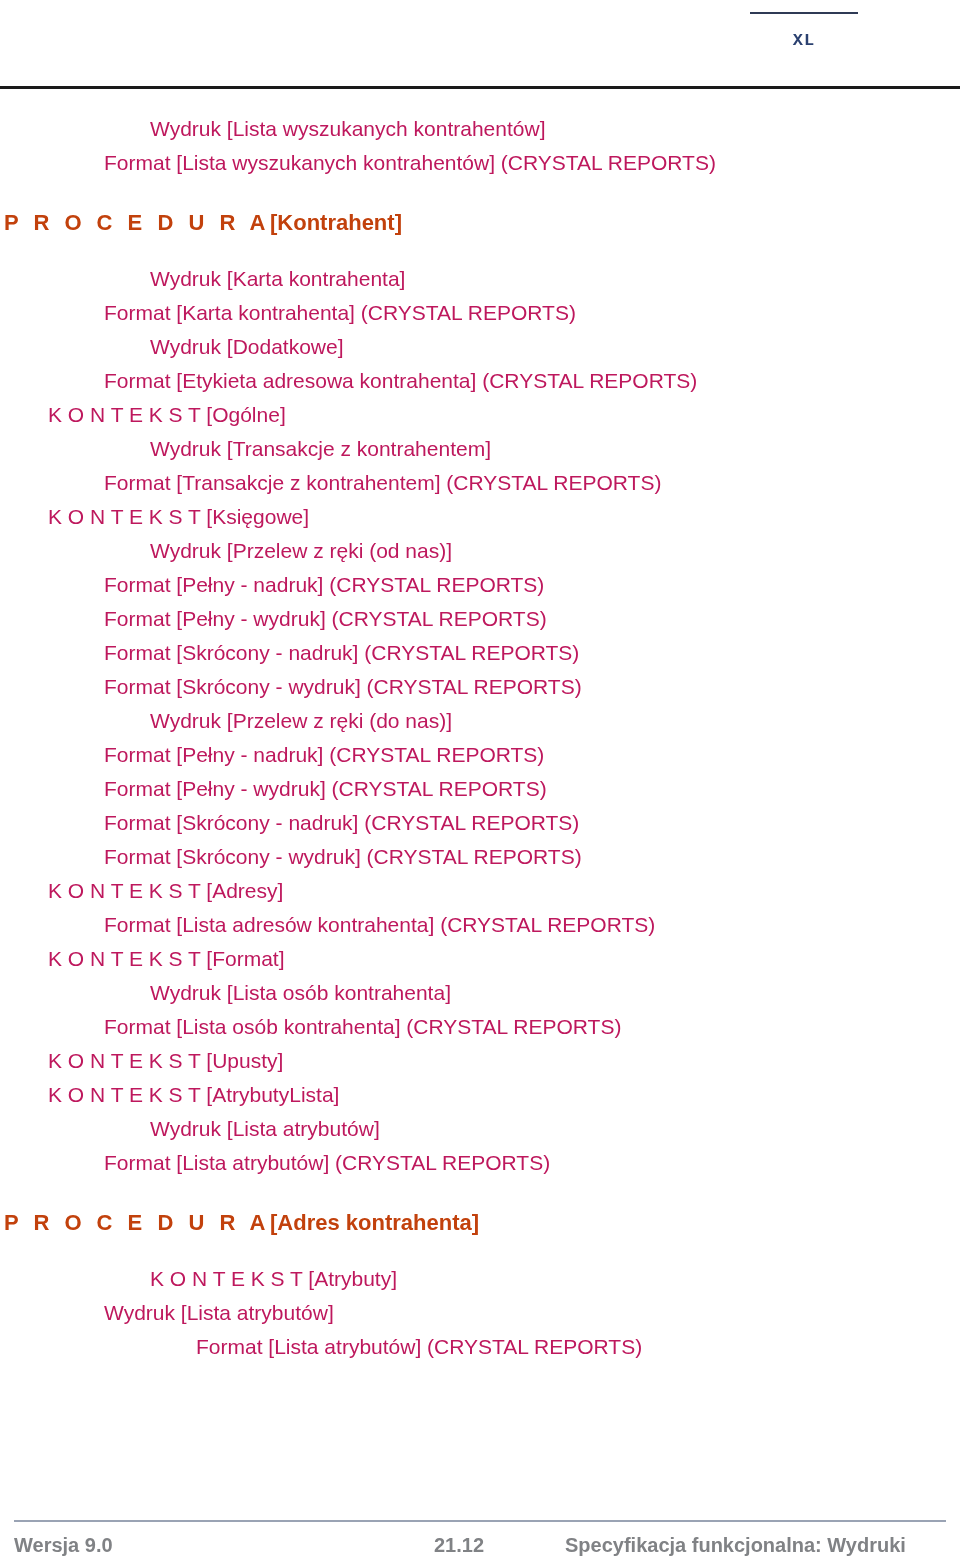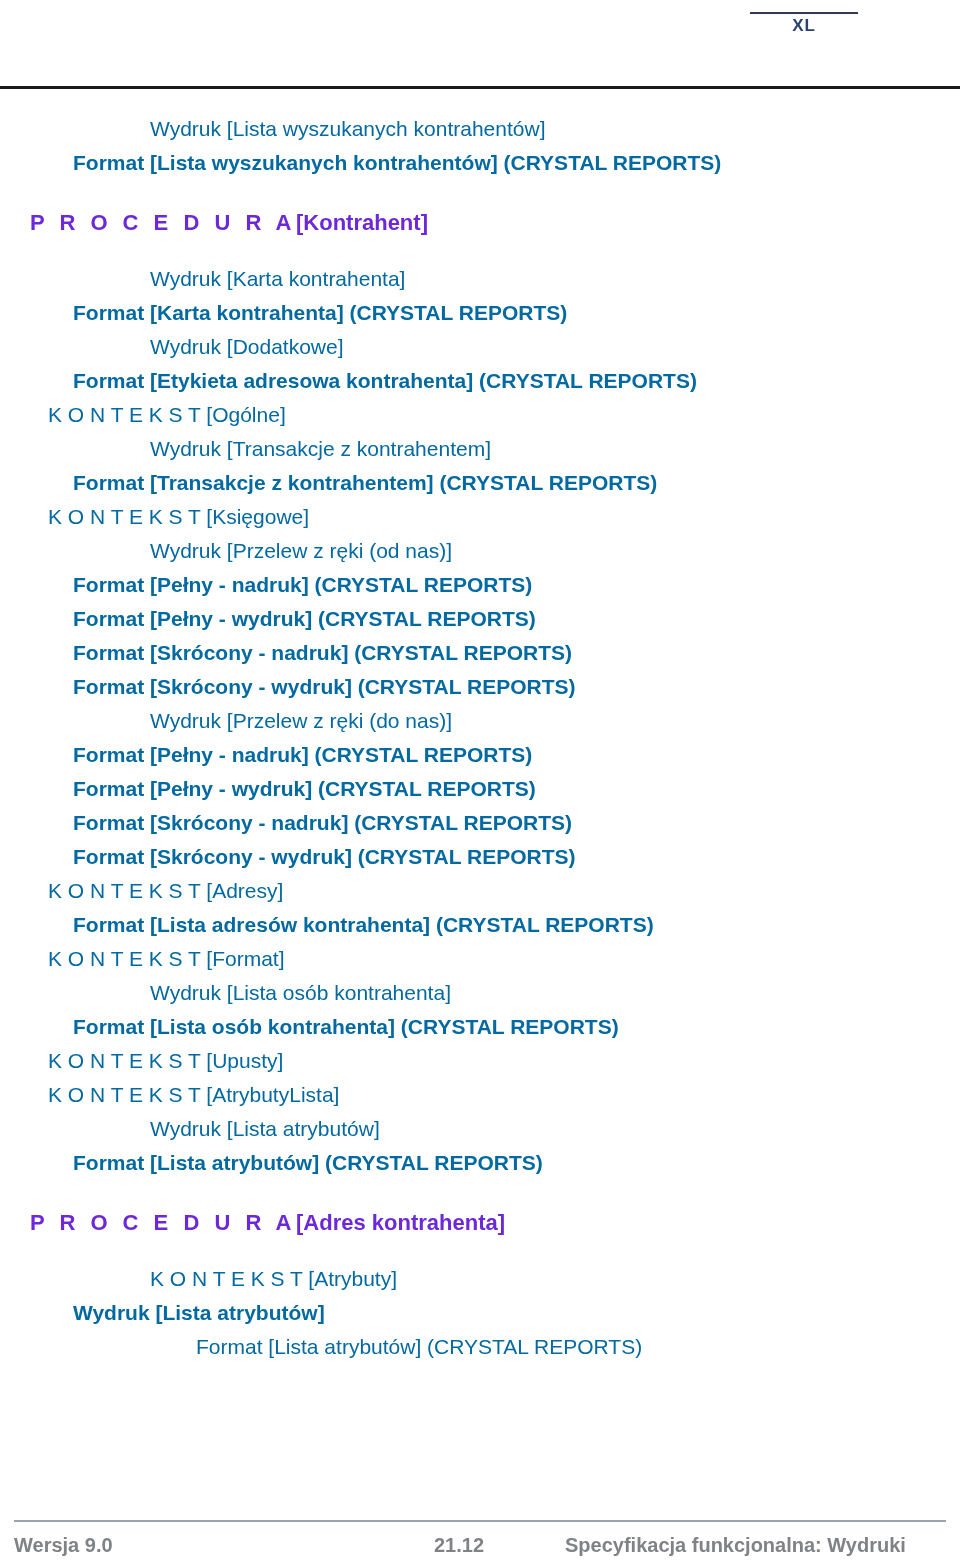--- a/index.html
+++ b/index.html
@@ -43,26 +43,26 @@
   #logo-letters .c { color: #efa71e; }
   #logo-letters .d { color: #5a9a20; margin-left: -10px; }
   #logo-letters .n { color: #1f5fb4; margin-left: -2px; }
   #logo-rule {
     margin: 2px auto 0 auto;
     width: 108px;
     height: 2px;
     background: #2f3a55;
   }
   #logo-xl {
-    font-family: Liberation Sans, sans-serif;
+    font-family: Liberation Mono, monospace;
     font-weight: bold;
     font-size: 17px;
     color: #2b4170;
     letter-spacing: 1px;
-    margin-top: 3px;
+    margin-top: 18px;
   }
   #header-rule {
     position: absolute;
     left: 0;
     top: 86px;
     width: 960px;
     height: 3px;
     background: #1a1a1a;
   }
 
@@ -70,34 +70,34 @@
   #content {
     position: absolute;
     left: 0;
     top: 112px;
     width: 960px;
   }
   .line {
     font-size: 21px;
     line-height: 34px;
     white-space: nowrap;
-    color: #0369a1;
+    color: #be185d;
   }
   .lvl-1  { padding-left: 48px; }
   .lvl-2  { padding-left: 150px; }
-  .lvl-3  { padding-left: 73px; font-weight: bold; }
+  .lvl-3  { padding-left: 104px; }
   .lvl-4  { padding-left: 196px; }
 
   .proc {
     font-size: 22px;
     font-weight: bold;
     line-height: 34px;
-    padding-left: 30px;
+    padding-left: 4px;
     white-space: nowrap;
-    color: #6d28d9;
+    color: #c2410c;
   }
   .proc .sp {
     letter-spacing: 4.5px;
   }
   .gap-before { margin-top: 26px; }
   .gap-after  { margin-bottom: 22px; }
 
   
   #footer {
     position: absolute;

